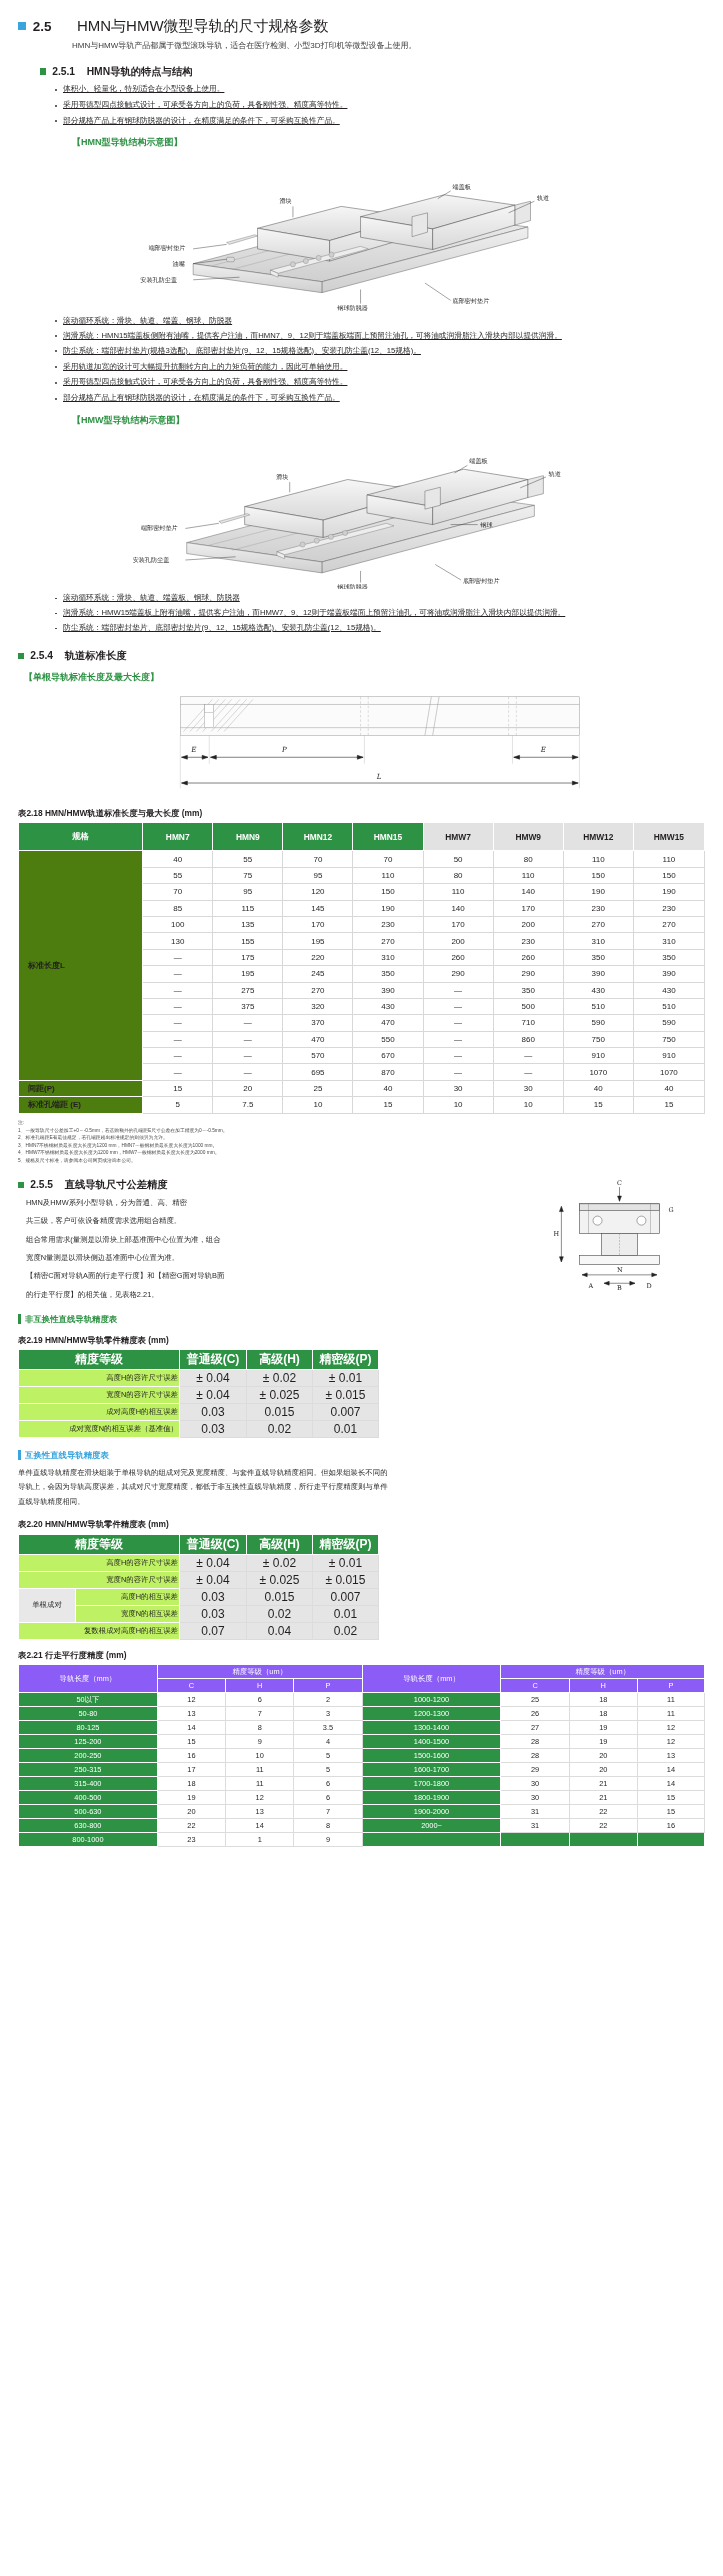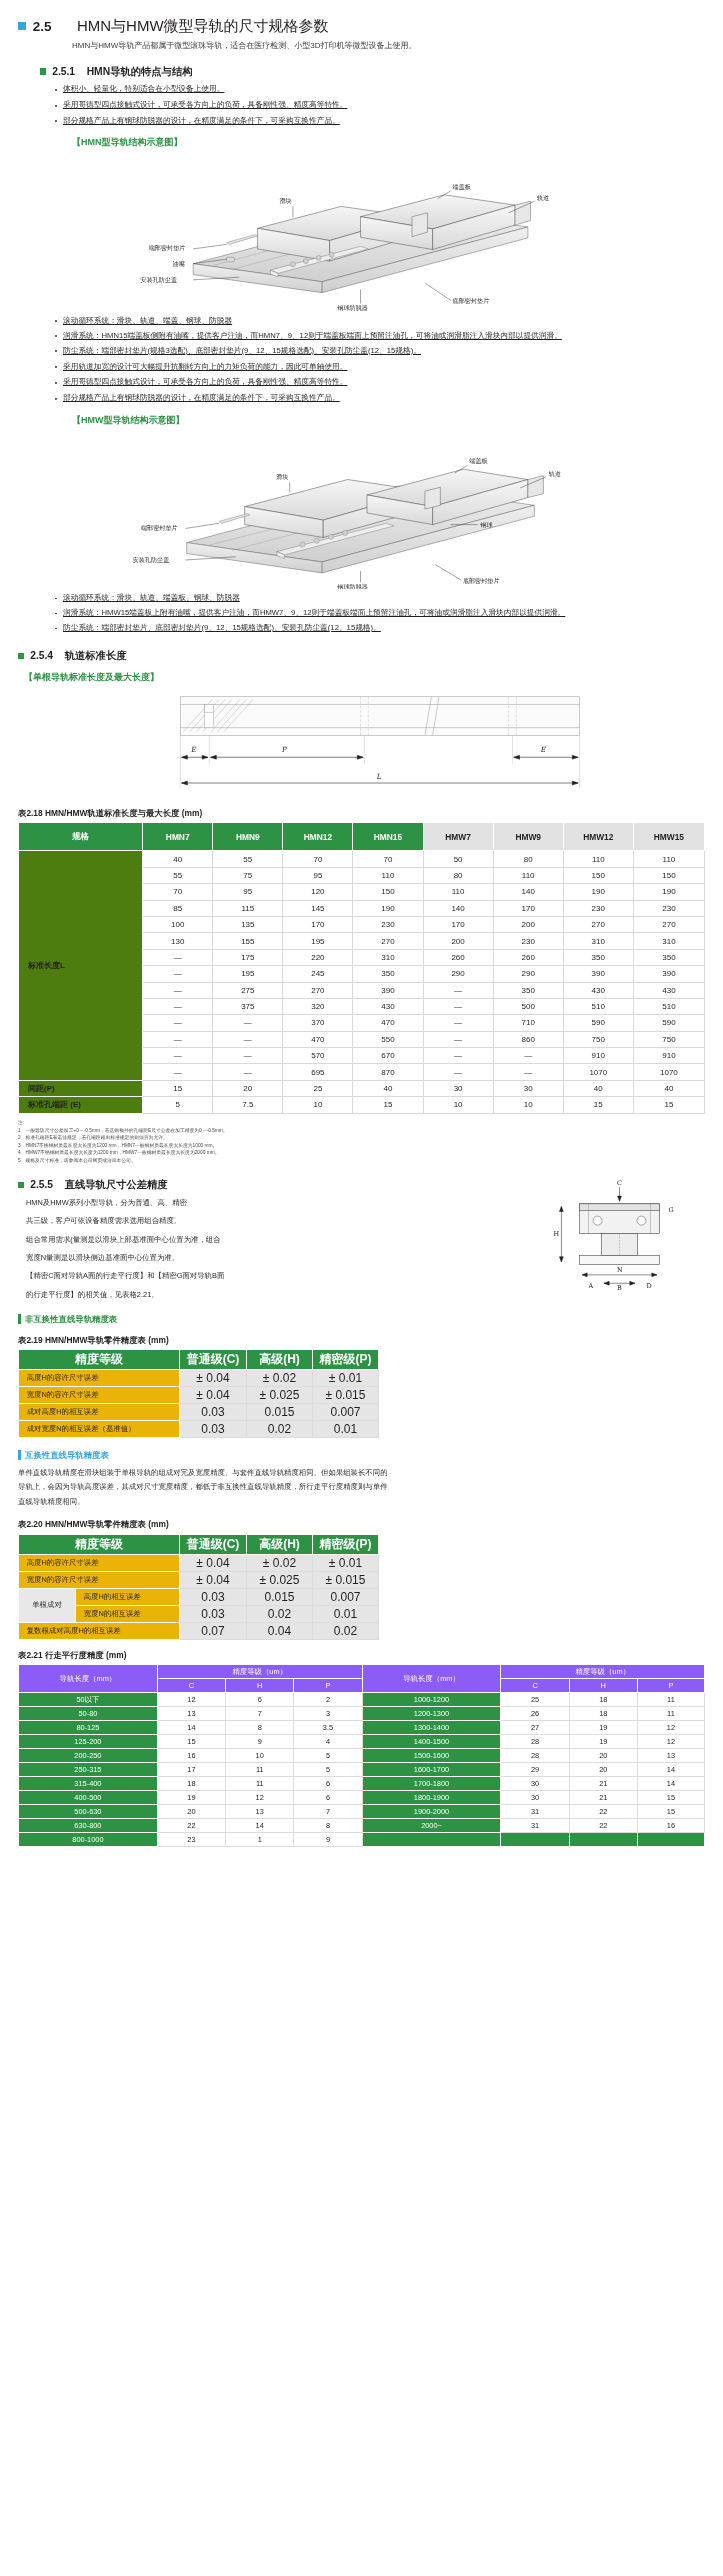--- a/index.html
+++ b/index.html
@@ -71,21 +71,21 @@
   .banner .bt { font-size:8.4px; font-weight:bold; color:#2e9244; }
   .bannerblue .bar { background:#3aa5dc; }
   .bannerblue .bt { color:#3aa5dc;font-family:Liberation Mono, monospace; }
 
   .para { font-size:7.4px; line-height:1.95; color:#2a2a2a; margin: 3.9px 18px 0 26px; }
 
   
   .t-acc { width:361px; margin-left:18px; table-layout:fixed; }
   .t-acc th, .t-acc td { border:0.6px solid #ffffff; text-align:center; height:15px; font-size:12px;}
   .t-acc thead th { background:#2e9244; color:#fff; font-weight:bold; height:16px; }
-  .t-acc td.rl { background:#eab308; text-align:left; padding-left:7.7px; font-size:7.4px; }
+  .t-acc td.rl { background:#bef264; text-align:right; padding-left:7.7px; font-size:7.4px; }
   .t-acc td.rc { background:#e8e8e8; text-align:center; font-size:7.4px; }
   .t-acc td.val { background:#e5e5e5; border:0.6px solid #dcdcdc;margin-top:32px; }
 
   
   .t221 { width:687px; margin-left:18px; table-layout:fixed; }
   .t221 th, .t221 td { border:0.6px solid #ffffff; text-align:center; font-size:7.4px; height:14px;}
   .t221 thead th { background:#8b5cf6; color:#fff; font-weight:normal; }
   .t221 td.len { background:#2e9244; color:#fff; }
   .t221 td.v { background:#fff; border:0.6px solid #dcdcdc; }
   .t221 td.blank { background:#2e9244; }

